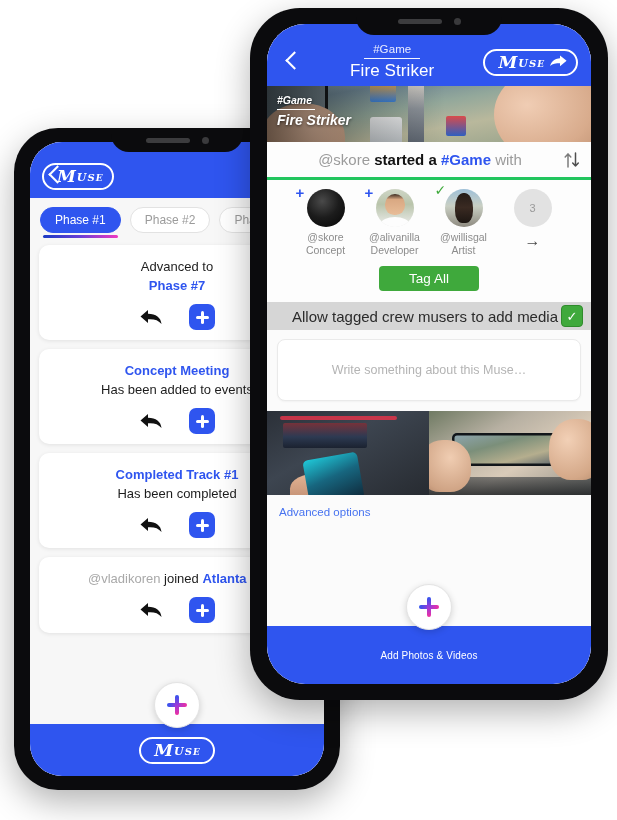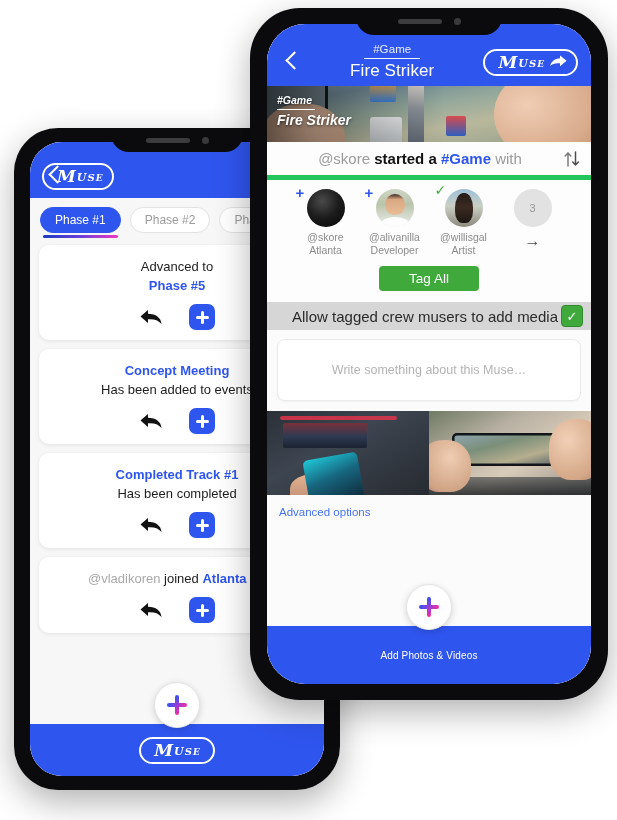--- a/index.html
+++ b/index.html
@@ -74,21 +74,21 @@
       background:radial-gradient(ellipse at 60% 30%,#eec5aa 0%,#c9a184 70%,#a87f62 100%);}
   .banner .veil{position:absolute;inset:0;background:linear-gradient(90deg,rgba(0,0,0,.52) 0%,rgba(0,0,0,.18) 32%,rgba(0,0,0,0) 55%);}
   .banner-text{position:absolute;left:10px;top:8px;color:#fff;z-index:3;}
   .banner-text .bt-hash{font-style:italic;font-weight:700;font-size:10.5px;line-height:12px;
       text-shadow:0 1px 3px rgba(0,0,0,.6);}
   .banner-text .bt-rule{width:38px;height:1.3px;background:#fff;margin:2.5px 0;}
   .banner-text .bt-title{font-style:italic;font-weight:700;font-size:14px;line-height:16px;
       text-shadow:0 1px 3px rgba(0,0,0,.6);}
 
   
-  .headline{background:#fdfdfd;border-bottom:5px solid #22c55e;height:38px;display:flex;
+  .headline{background:#fdfdfd;border-bottom:3px solid #22c55e;height:38px;display:flex;
             align-items:center;padding:0 10px;box-sizing:border-box;}
   .headline .hl-text{flex:1;text-align:center;font-size:15px;color:#9b9b9b;white-space:nowrap;}
   .headline .hl-text b{color:#121212;font-weight:700;}
   .headline .hl-text .tag{color:#2f55ef;font-weight:700;}
   .sort-icon{width:18px;flex:0 0 auto;display:block;}
 
   
   .crew{background:#fdfdfd;padding:9px 0 0 0;}
   .crew-row{display:flex;align-items:flex-start;justify-content:center;gap:13px;}
   .crew-member{width:56px;display:flex;flex-direction:column;align-items:center;position:relative;}
@@ -213,21 +213,21 @@
         <div class="tabs">
           <div class="tab active">Phase #1</div>
           <div class="tab">Phase #2</div>
           <div class="tab">Phase #3</div>
         </div>
 
         <div class="feed">
 
           <div class="card">
             <div class="c-l1">Advanced to</div>
-            <div class="c-l1 link">Phase #5</div>
+            <div class="c-l1 link">Phase #7</div>
             <div class="card-actions">
               <svg class="reply-icon" viewBox="0 0 24 18">
                 <path d="M9 2 L1.5 8.4 L9 15 L9 11.2 C15 10.8 19.5 12 22.5 16 C21.8 9.4 17 6 9 5.8 Z" fill="#111"></path>
               </svg>
               <div class="plus-btn">
                 <span class="ph2"></span>
                   <span class="pv2"></span>
               </div>
             </div>
           </div>
@@ -354,21 +354,21 @@
           </svg>
         </div>
 
         <div class="crew">
           <div class="crew-row">
 
             <div class="crew-member">
               <div class="av a1"></div>
               <span class="av-badge plus">+</span>
               <div class="av-handle">@skore</div>
-              <div class="av-role">Atlanta</div>
+              <div class="av-role">Concept</div>
             </div>
 
             <div class="crew-member">
               <div class="av a2"></div>
               <span class="av-badge plus">+</span>
               <div class="av-handle">@alivanilla</div>
               <div class="av-role">Developer</div>
             </div>
 
             <div class="crew-member">

